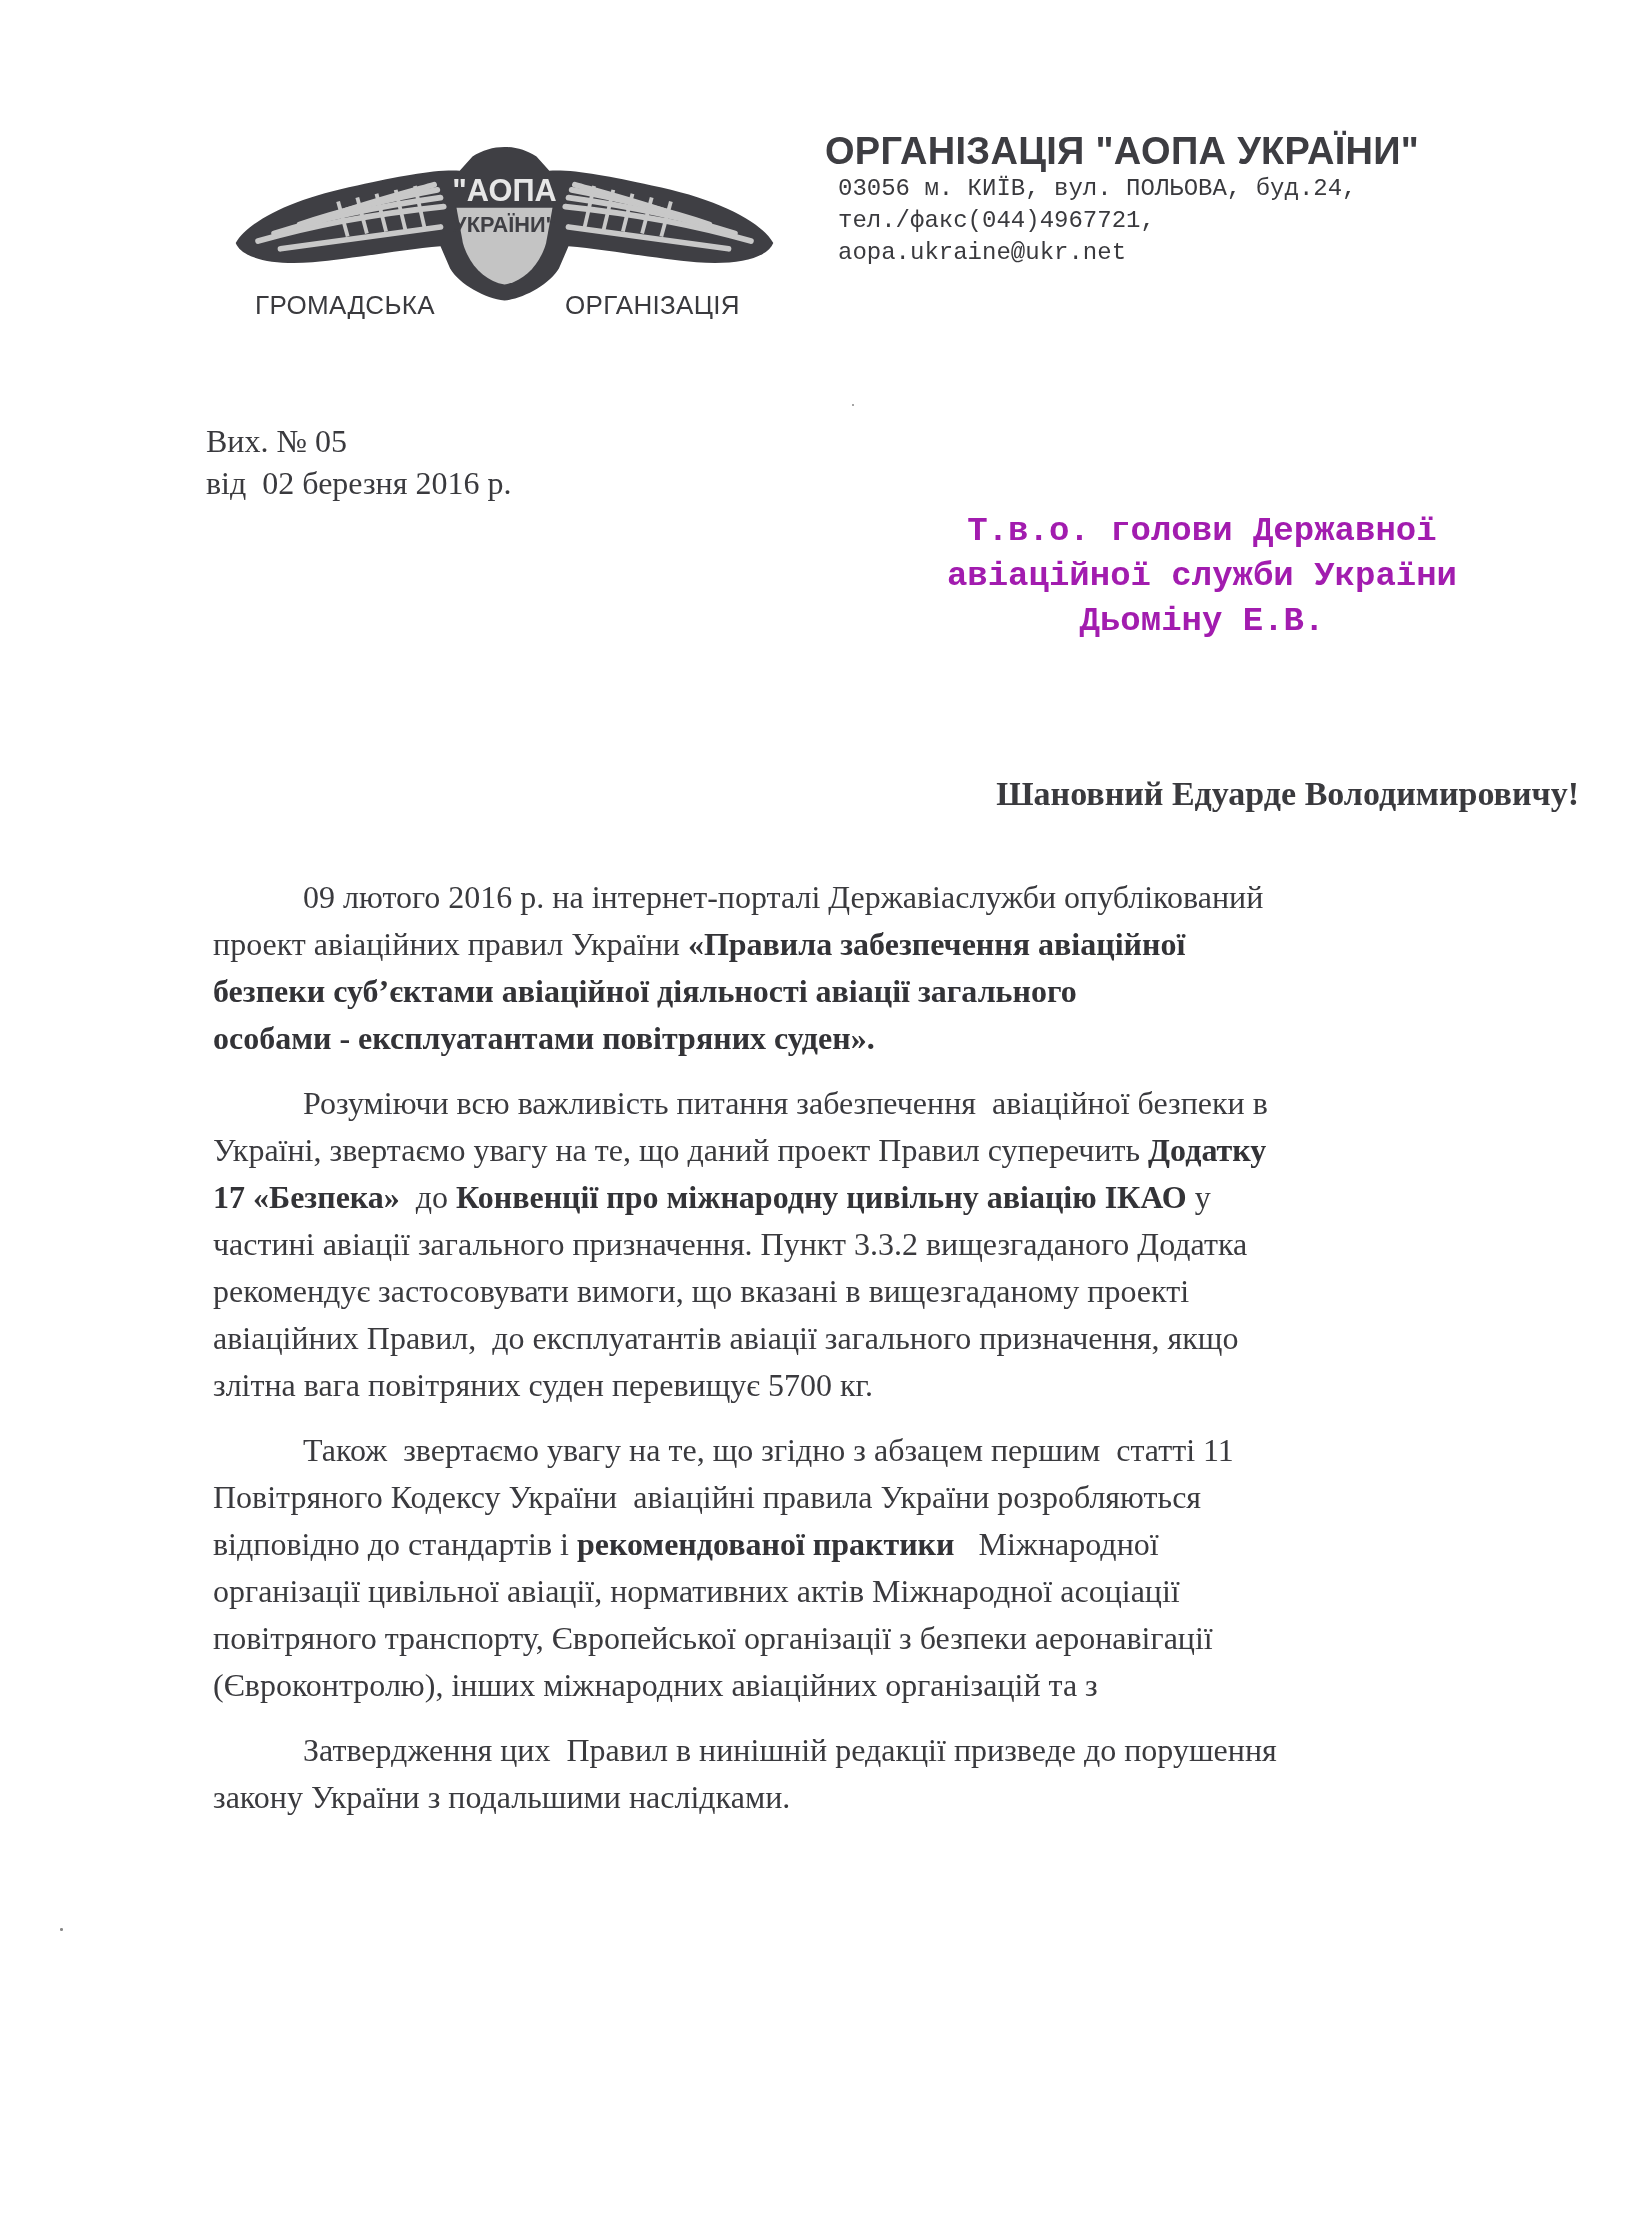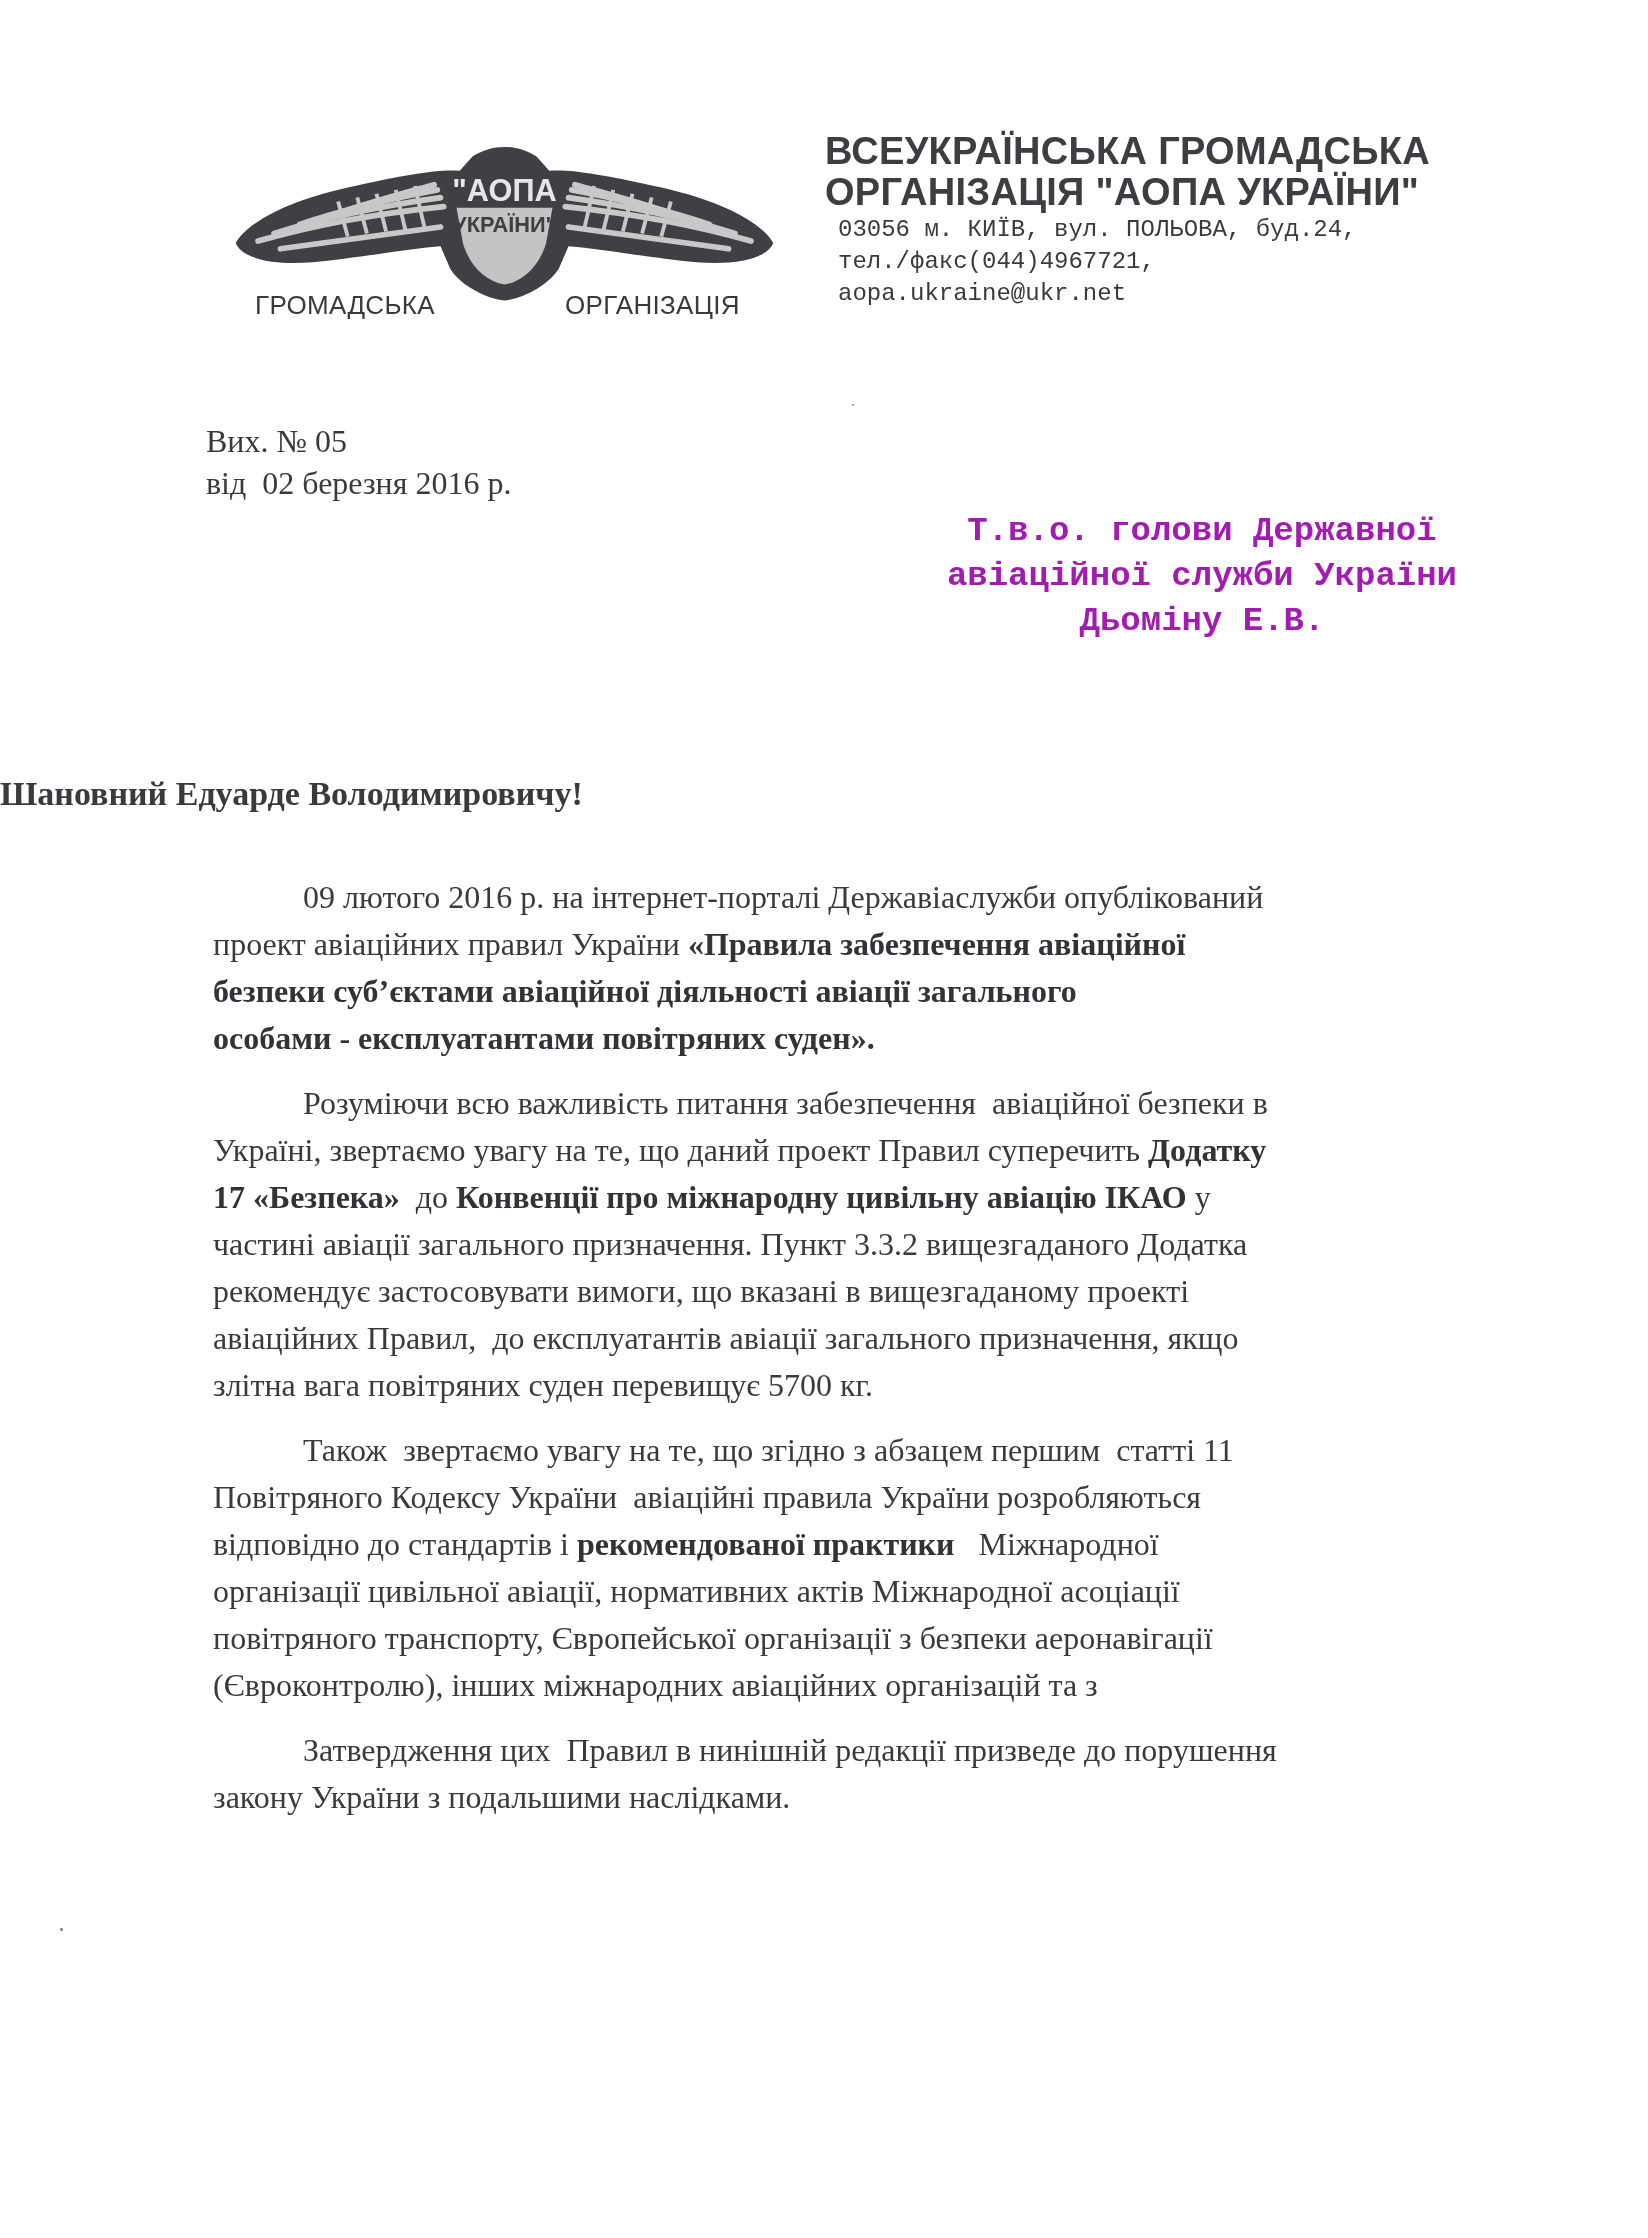--- a/index.html
+++ b/index.html
@@ -19,21 +19,21 @@
   .org-contact { font-family:"Liberation Mono", monospace; font-size:24px; line-height:32px; color:#3a3a3e; white-space:nowrap; margin-left:13px; }
   #org-contact-block { margin-top:1.3px; }
 
   
   #ref-block { left:206px; top:420px; font-size:32px; line-height:42px; color:#3a3a3e; }
 
   
   #addressee { right:192px; top:509px; text-align:center; font-weight:bold; font-size:34px; line-height:45px; color:#a21caf;font-family:Liberation Mono, monospace; }
 
   
-  #salutation { left:0; width:1579px; top:771px; text-align:left; font-weight:bold; font-size:34px; line-height:45px; color:#3a3a3e; }
+  #salutation { left:0; width:1579px; top:771px; text-align:right; font-weight:bold; font-size:34px; line-height:45px; color:#3a3a3e; }
 
   
   #body-text { left:213px; top:874px; width:1249px; font-size:32px; line-height:47px; color:#3a3a3e; }
   .para { margin:0 0 18px 0; text-indent:90px; text-align:left; }
   .para b { font-weight:bold; color:#333337; }
   .line { display:block; white-space:nowrap; }
   .line.first { text-indent:90px; }
   .line:not(.first) { text-indent:0; }
 
   .speck { position:absolute; background:#888; border-radius:50%; }
@@ -78,21 +78,20 @@
 
     <path d="M385,120 L535,120 L525,175 C515,210 490,235 460,240 C430,235 405,210 395,175 Z" fill="#c4c4c4"></path>
     <text x="460" y="110" text-anchor="middle" font-family="Liberation Sans, sans-serif" font-weight="bold" font-size="48" fill="#e6e6e6">"АОПА</text>
     <text x="460" y="158" text-anchor="middle" font-family="Liberation Sans, sans-serif" font-weight="bold" font-size="34" fill="#3f3f44">УКРАЇНИ"</text>
   </svg>
   <span id="logo-cap-left" class="logo-caption">ГРОМАДСЬКА</span>
   <span id="logo-cap-right" class="logo-caption">ОРГАНІЗАЦІЯ</span>
 </div>
 
 <div id="org-header" class="abs">
-  <div class="org-title">ВСЕУКРАЇНСЬКА ГРОМАДСЬКА</div>
   <div class="org-title">ОРГАНІЗАЦІЯ "АОПА УКРАЇНИ"</div>
   <div id="org-contact-block">
     <div class="org-contact">03056 м. КИЇВ, вул. ПОЛЬОВА, буд.24,</div>
     <div class="org-contact">тел./факс(044)4967721,</div>
     <div class="org-contact">aopa.ukraine@ukr.net</div>
   </div>
 </div>
 
 <div id="ref-block" class="abs">
   <div>Вих. № 05</div>

